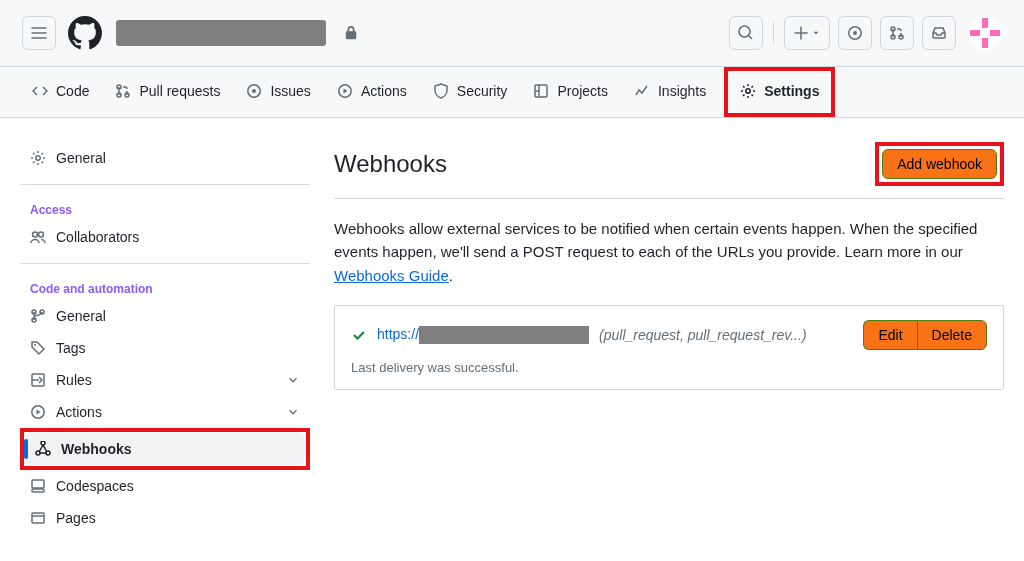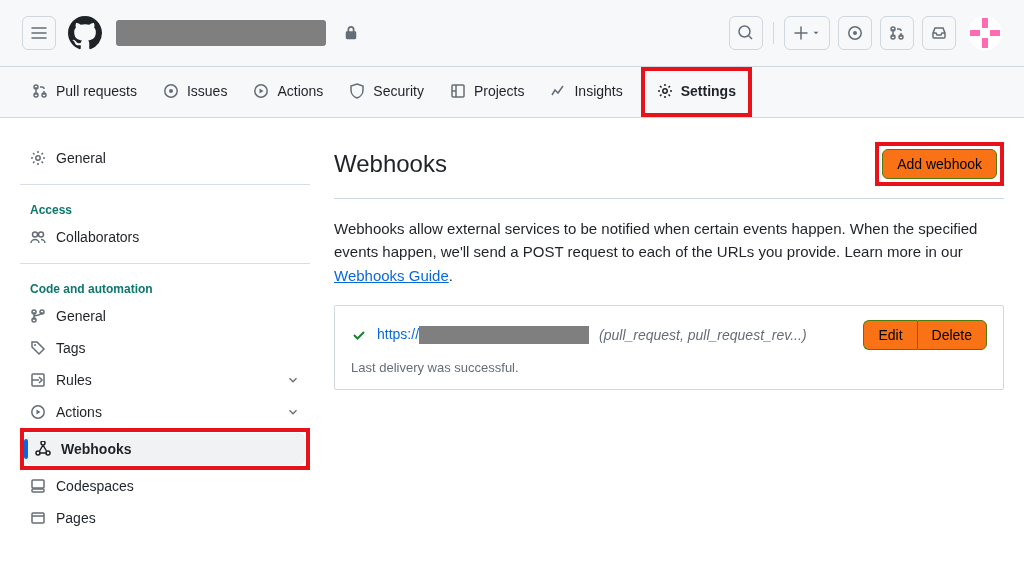--- a/index.html
+++ b/index.html
@@ -27,21 +27,21 @@
     .main { display: flex; padding: 24px 20px; gap: 24px; }
     
     .sidebar { width: 290px; flex-shrink: 0; }
     .side-item { display: flex; align-items: center; gap: 10px; padding: 8px 10px; border-radius: 6px; cursor: pointer; color: #1f2328; position: relative; }
     .side-item.selected { background: #f1f2f4; font-weight: 600; }
     .side-item.selected::before { content: ""; position: absolute; left: -1px; top: 6px; bottom: 6px; width: 4px; background: #0969da; border-radius: 2px; }
     .side-item .ico { color: #656d76; width: 16px; display: flex; }
     .side-item.selected .ico { color: #1f2328; }
     .side-item .chev { margin-left: auto; color: #656d76; }
     .side-divider { border: none; border-top: 1px solid #d8dee4; margin: 10px 0; }
-    .side-group-title { font-size: 12px; font-weight: 600; color: #0f766e; padding: 8px 10px 4px; }
+    .side-group-title { font-size: 12px; font-weight: 600; color: #8b5cf6; padding: 8px 10px 4px; }
     
     .content { flex: 1; }
     .content-header { display: flex; align-items: center; justify-content: space-between; padding-bottom: 12px; border-bottom: 1px solid #d0d7de; margin-bottom: 18px; }
     .content-header h1 { font-size: 24px; font-weight: 400; }
     .btn { border: 1px solid #4d7c0f; background: #f97316; border-radius: 6px; padding: 6px 14px; font-size: 14px; cursor: pointer; font-weight: 500; }
     .desc { color: #1f2328; line-height: 1.55; margin-bottom: 18px; font-size: 15px; }
     .desc a { color: #0969da; text-decoration: underline; }
     
     .hook-box { border: 1px solid #d0d7de; border-radius: 2px; padding: 14px 16px; }
     .hook-row { display: flex; align-items: center; gap: 10px; }
@@ -112,20 +112,28 @@
     <div class="avatar">
       <div class="avatar-seg" style="top:2px;left:14px;width:6px;height:10px"></div>
       <div class="avatar-seg" style="bottom:2px;left:14px;width:6px;height:10px"></div>
       <div class="avatar-seg" style="left:2px;top:14px;width:10px;height:6px"></div>
       <div class="avatar-seg" style="right:2px;top:14px;width:10px;height:6px"></div>
     </div>
   </div>
 </div>
 
 <div class="repo-nav">
+  <div class="nav-tab">
+    <span class="ico">
+        <svg width="16" height="16" viewBox="0 0 16 16">
+          <path fill="none" stroke="currentColor" stroke-width="1.5" d="M5 4L1 8l4 4m6-8l4 4-4 4"></path>
+        </svg>
+      </span>
+    <span>Code</span>
+  </div>
   <div class="nav-tab">
     <span class="ico">
         <svg width="16" height="16" viewBox="0 0 16 16">
           <path fill="none" stroke="currentColor" stroke-width="1.5" d="M4 4v8m8-4v4M4 2a2 2 0 110 4 2 2 0 010-4zm0 8a2 2 0 110 4 2 2 0 010-4zm8 0a2 2 0 110 4 2 2 0 010-4zM8 4h2a2 2 0 012 2"></path>
         </svg>
       </span>
     <span>Pull requests</span>
   </div>
   <div class="nav-tab">
     <span class="ico">

